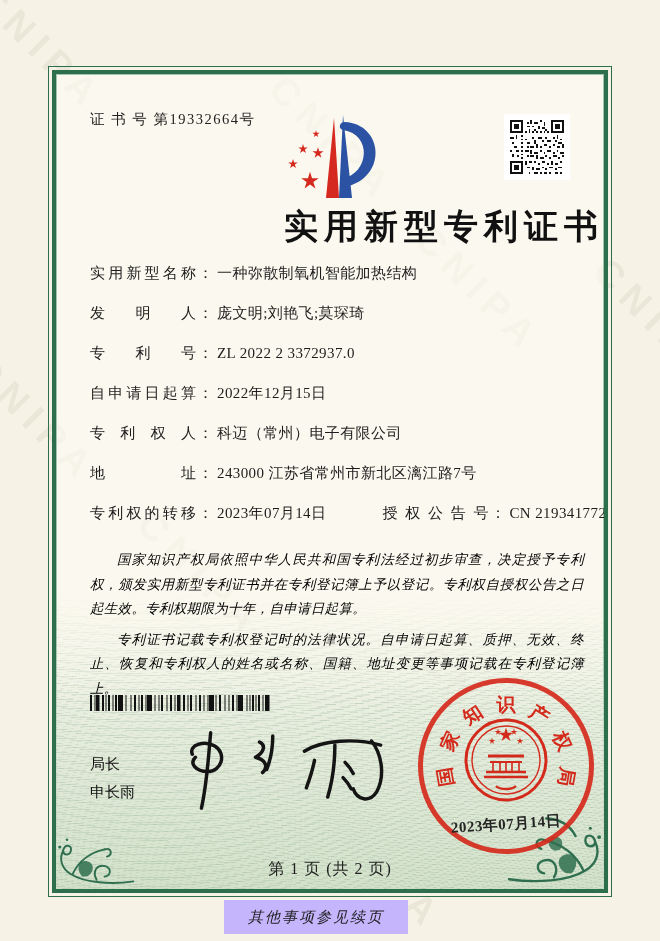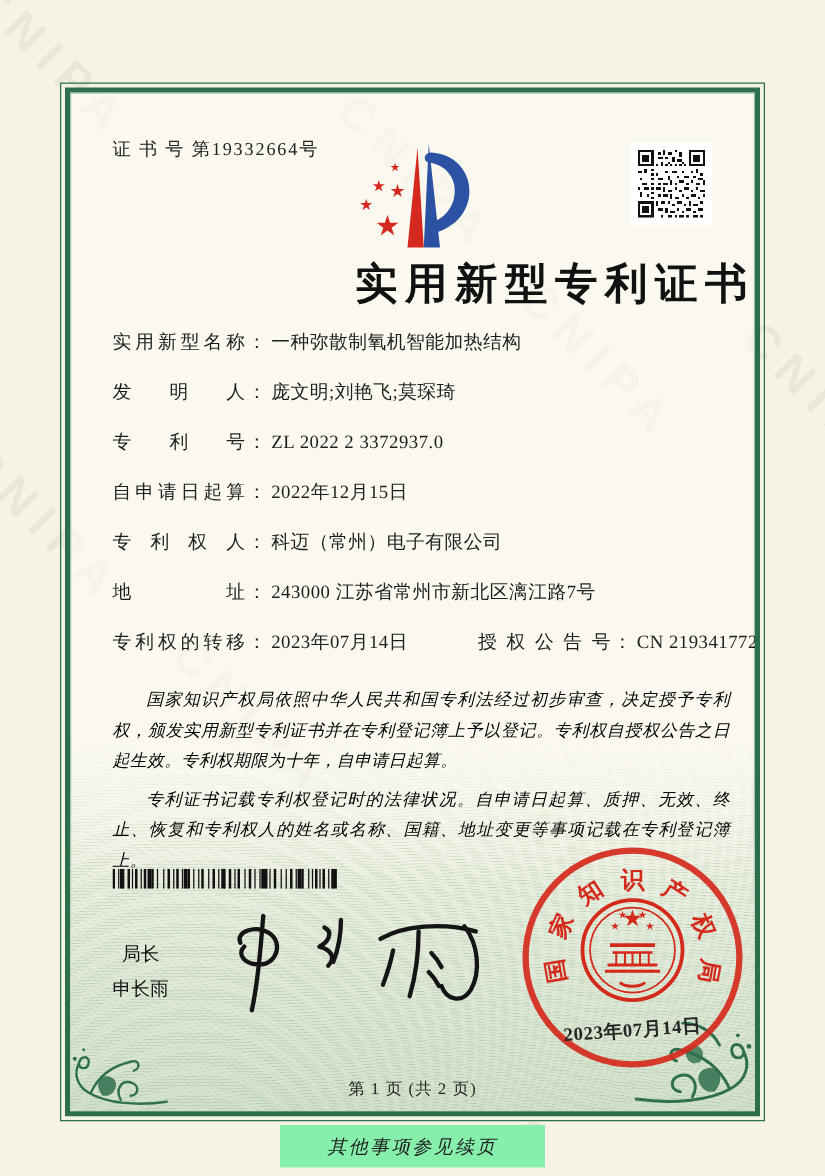--- a/index.html
+++ b/index.html
@@ -53,38 +53,38 @@
 
   
   .paras{position:absolute;left:34px;top:474px;width:494px;z-index:3;
          font-size:13.5px;font-style:italic;line-height:1.82;color:#000000;letter-spacing:.3px;}
   .paras p{margin:0 0 6px 0;text-indent:2em;text-align:justify;}
 
   
   .barcode{position:absolute;left:34px;top:621px;width:180px;height:16px;z-index:3;}
   .signer{position:absolute;left:34px;top:676px;z-index:3;
           font-family:"Liberation Sans","DejaVu Sans",sans-serif;
-          font-size:15px;color:#111;line-height:28px;text-align:center;}
+          font-size:15px;color:#111;line-height:28px;}
   .signature{position:absolute;left:118px;top:652px;width:224px;height:88px;z-index:3;}
 
   
   .seal{position:absolute;left:362px;top:604px;width:176px;height:176px;z-index:4;}
   .seal-ring{position:absolute;inset:0;border-radius:50%;border:5px solid rgba(213,42,28,.92);
              box-sizing:border-box;}
   .seal-char{position:absolute;left:50%;top:50%;width:22px;height:22px;margin:-11px 0 0 -11px;
              color:#d32a1c;font-weight:bold;font-size:19px;text-align:center;line-height:22px;
              transform:rotate(var(--a)) translateY(-61px);}
   .seal-emblem{position:absolute;left:50%;top:50%;width:92px;height:92px;margin:-52px 0 0 -46px;}
   .seal-date{position:absolute;left:0;right:0;bottom:20px;text-align:center;color:#252525;
              font-size:15px;font-weight:600;letter-spacing:.5px;transform:rotate(-4deg);}
 
   
-  .pagenum{position:absolute;left:0;right:0;bottom:9px;text-align:center;font-size:13px;
+  .pagenum{position:absolute;left:0;right:0;bottom:9px;text-align:center;font-size:16px;
            color:#222;letter-spacing:1px;z-index:3;}
-  .cont-note{position:absolute;left:224px;top:900px;width:212px;height:34px;background:#86efac;
+  .cont-note{position:absolute;left:224px;top:900px;width:184px;height:34px;background:#c4b5fd;
              z-index:2;display:flex;align-items:center;justify-content:center;
              font-size:15px;font-style:italic;color:#1f1f1f;letter-spacing:2px;}
   svg{display:block;}
 </style>
 </head>
 <body>
 
 <div class="page">
 
   <div class="wm" style="left:-40px;top:26px">CNIPA</div>

